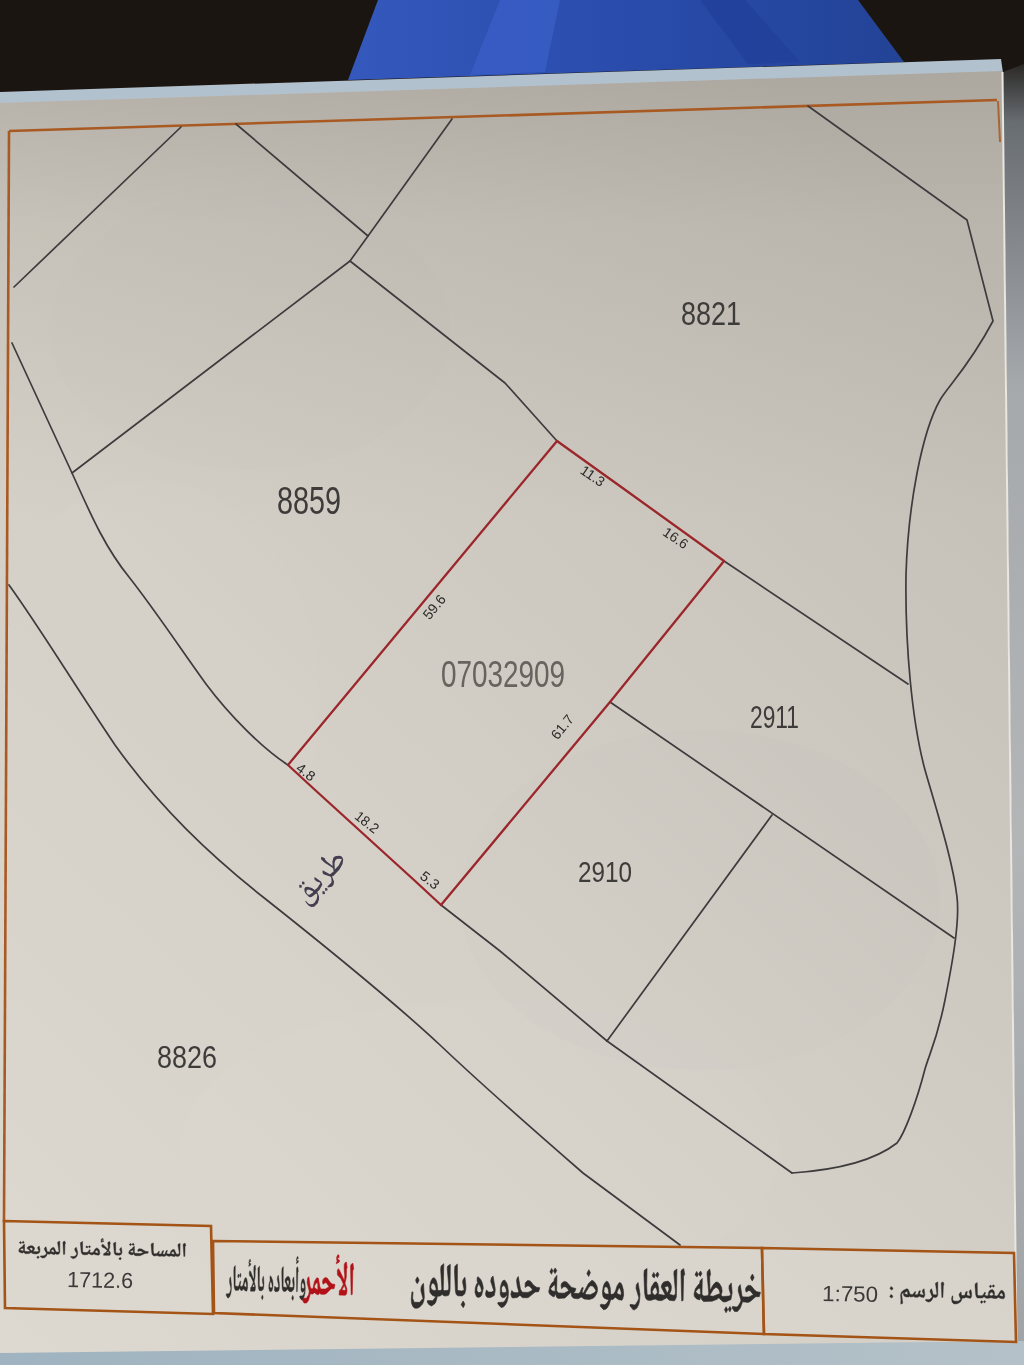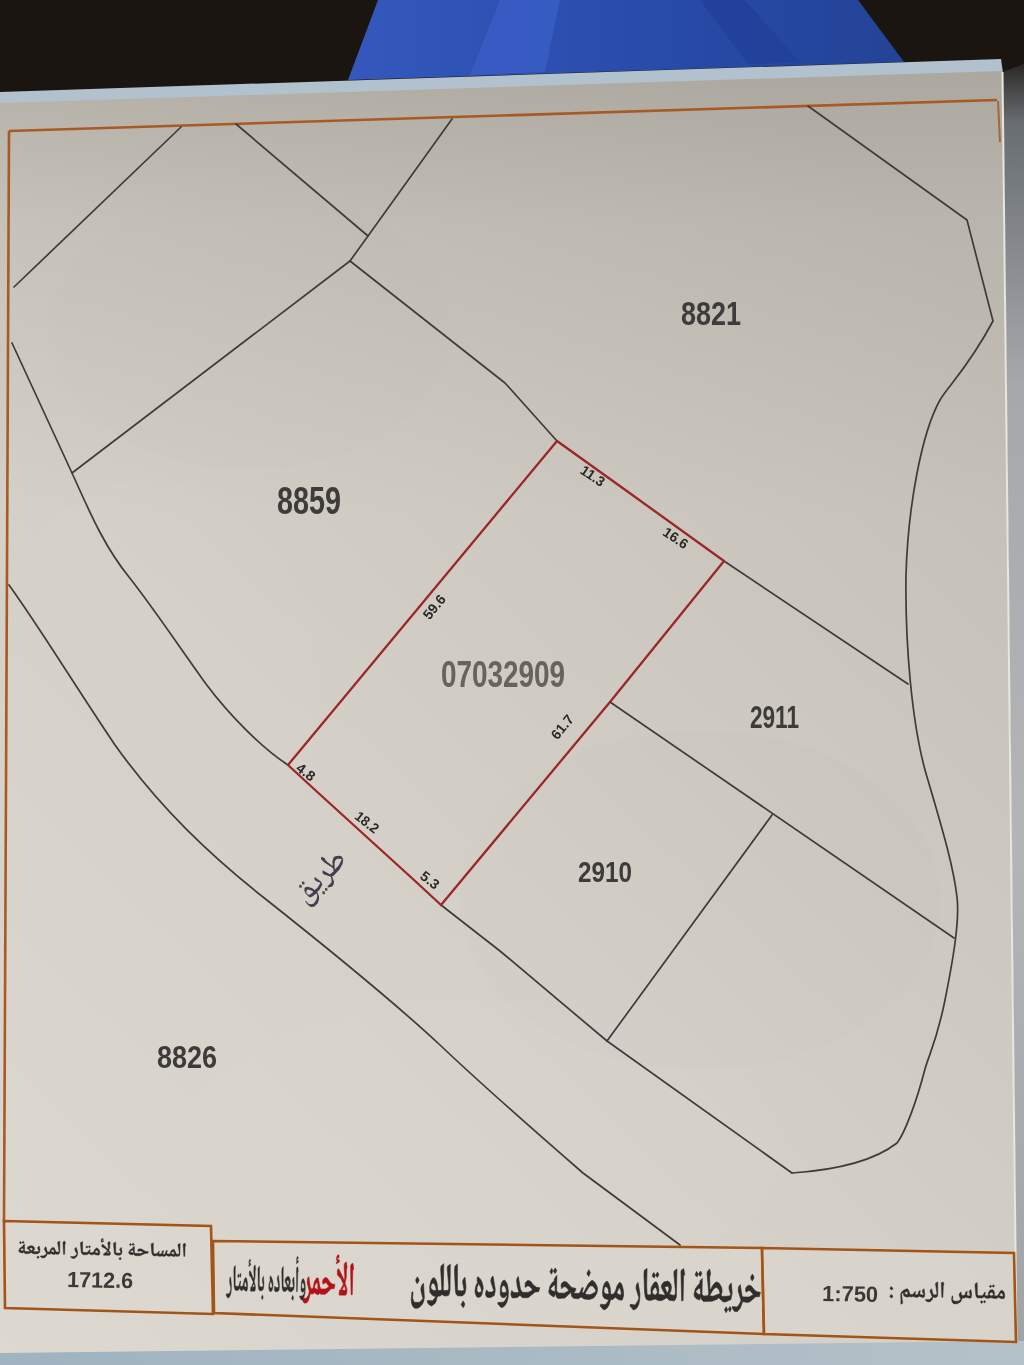--- a/index.html
+++ b/index.html
@@ -1,13 +1,13 @@
 <!DOCTYPE html>
 <html><head><meta charset="utf-8">
-<style>html,body{margin:0;padding:0;background:#1b1511;} #page{width:1024px;height:1365px;overflow:hidden;font-weight:bold;}</style>
+<style>html,body{margin:0;padding:0;background:#1b1511;} #page{width:1024px;height:1365px;overflow:hidden;}</style>
 </head><body>
 <div id="page">
 <svg xmlns="http://www.w3.org/2000/svg" width="1024" height="1365" viewBox="0 0 1024 1365" font-family="Liberation Sans, sans-serif">
 <defs>
 <linearGradient id="paperG" x1="0" y1="1" x2="0.75" y2="0">
  <stop offset="0" stop-color="#ded9d0"></stop>
           <stop offset="0.45" stop-color="#d5d0c7"></stop>
           <stop offset="1" stop-color="#c2beb6"></stop>
 </linearGradient>
 <linearGradient id="greyG" x1="0" y1="0" x2="0" y2="1">

